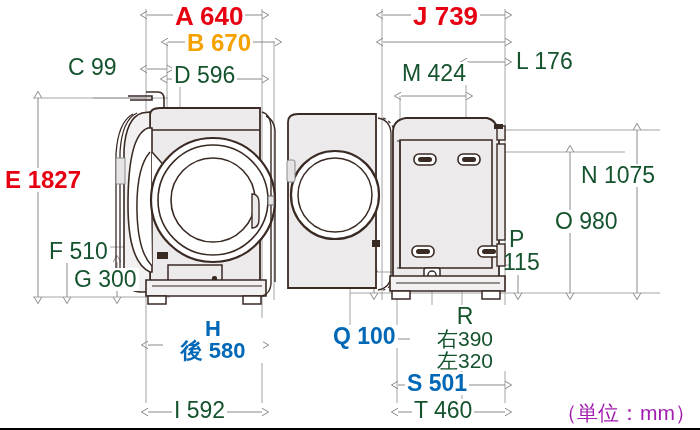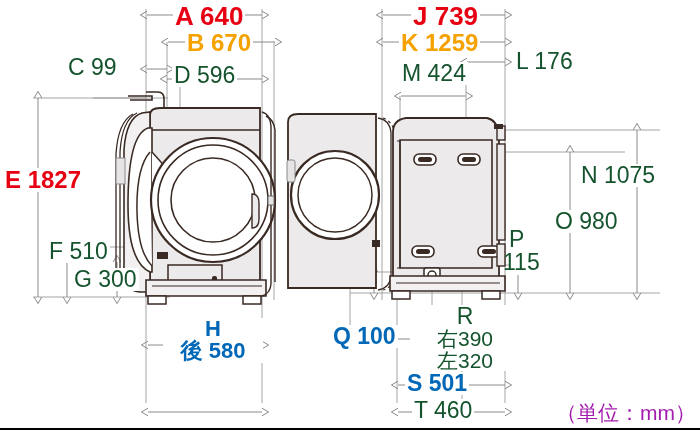--- a/index.html
+++ b/index.html
@@ -256,24 +256,24 @@
   <div class="dim-label lbl-black sz23" style="left:72px; top:268px;">G 300</div>
 
   <div class="stack lbl-blue" style="left:163px; top:318px; width:100px;">
     <div class="row sz22">H</div>
     <div class="row sz22">
       <span>後</span>
       <span>580</span>
     </div>
   </div>
 
+  <div class="dim-label lbl-black sz23" style="left:172px; top:399px;">I 592</div>
 
   <div class="dim-label lbl-red sz26" style="left:411px; top:3px;">J 739</div>
 
-  <div class="dim-label lbl-org sz24" style="left:399px; top:31px;">K 1259</div>
 
   <div class="dim-label lbl-black sz23" style="left:514px; top:50px;">L 176</div>
 
   <div class="dim-label lbl-black sz23" style="left:400px; top:62px;">M 424</div>
 
   <div class="dim-label lbl-black sz23" style="left:579px; top:164px;">N 1075</div>
 
   <div class="dim-label lbl-black sz23" style="left:553px; top:210px;">O 980</div>
 
   <div class="stack lbl-black" style="left:509px; top:228px; width:46px; text-align:left;">

